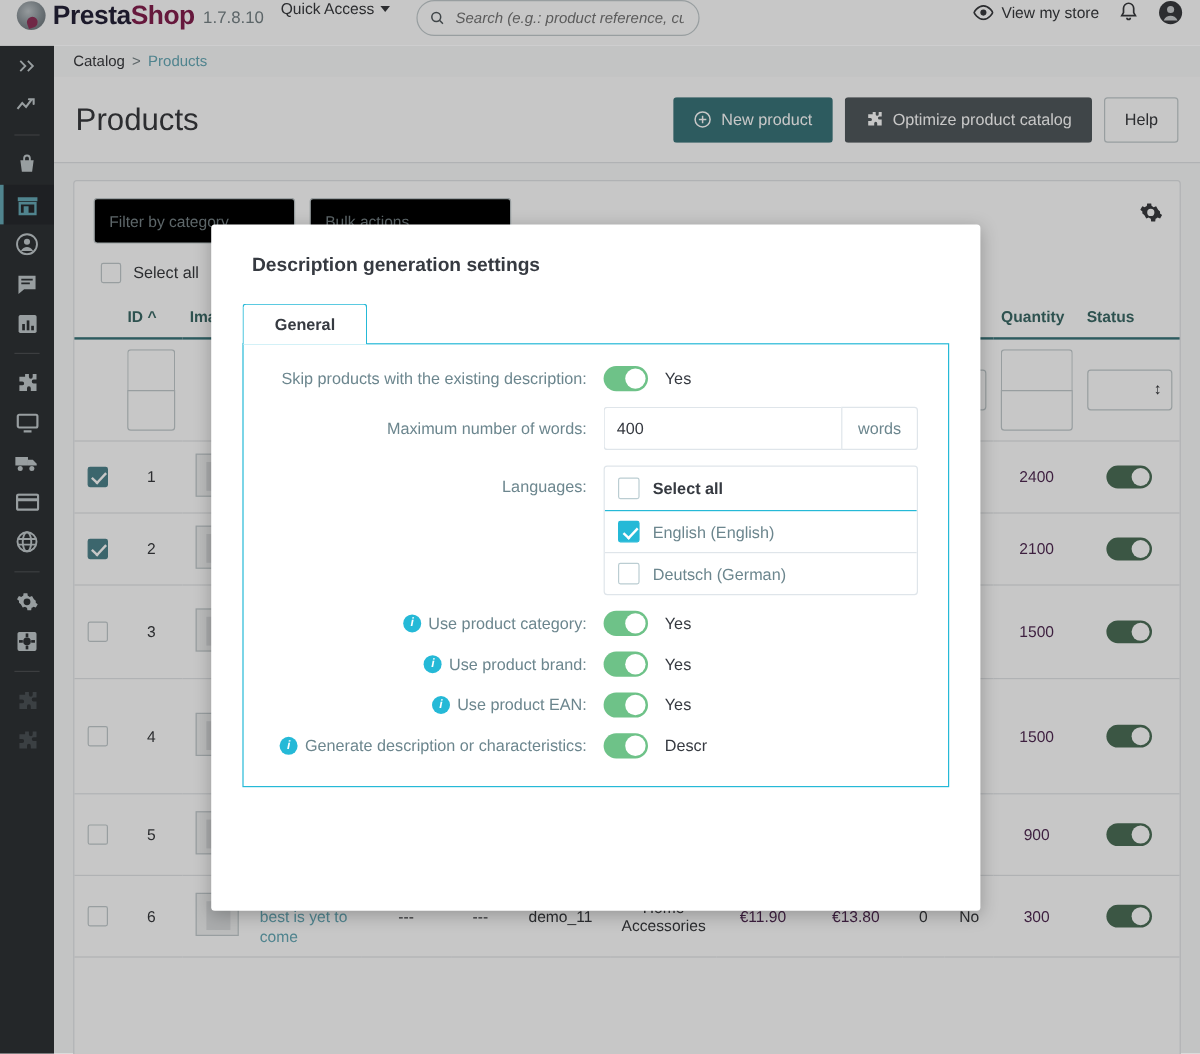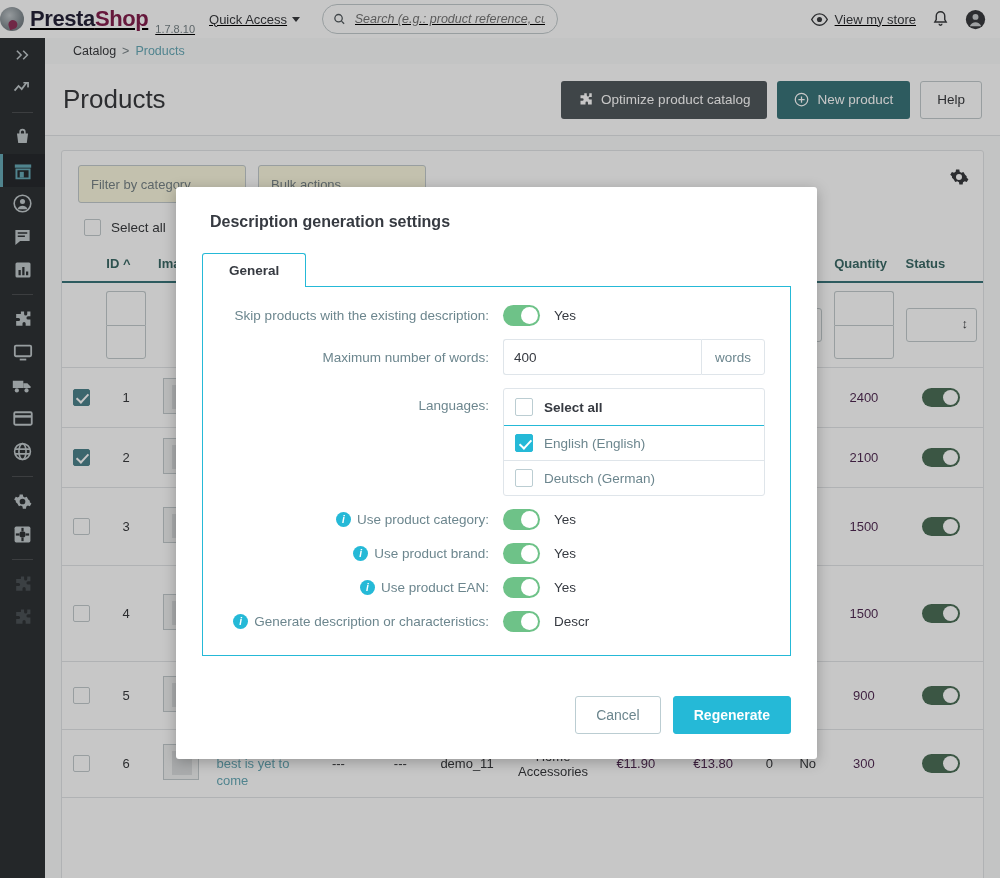--- a/index.html
+++ b/index.html
@@ -12,37 +12,37 @@
   }
 
   
   #page-root { position: absolute; inset: 0; }
 
   .dim { filter: grayscale(0.55) brightness(0.78); }
 
   
   .topbar {
     position: absolute; top: 0; left: 0; width: 1000px; height: 38px;
-    background: #fff; display: flex; align-items: center;
-    padding-left: 0; z-index: 5; text-decoration: underline;
+    background: #fff; display: flex; align-items: flex-start;
+    padding-left: 14px; z-index: 5;
   }
   .ps-logo { display: flex; align-items: center; gap: 6px; }
   .ps-mark {
     width: 24px; height: 24px; border-radius: 50%;
     background: radial-gradient(circle at 40% 35%, #b9c7cf 0%, #7d919d 55%, #5b6d78 100%);
     position: relative; overflow: hidden;
   }
   .ps-mark:after{
     content:""; position:absolute; left:50%; top:55%; width:9px;height:9px;
     background:#e6186e; border-radius:50% 50% 50% 0; transform:translate(-40%,0) rotate(-20deg);
   }
   .ps-word { font-size: 22px; font-weight: bold; letter-spacing: -0.4px; }
   .ps-word .a { color: #251f4f; }
   .ps-word .b { color: #df0067; }
-  .ps-ver { font-size: 11px; color: #6c868e; margin-left: 7px; margin-top: 20px; }
+  .ps-ver { font-size: 14px; color: #6c868e; margin-left: 7px; margin-top: 6px; }
   .quick-access {
     font-size: 13px; color: #363a41; margin-left: 14px; cursor: pointer;
     display:flex; align-items:center; gap:5px;
   }
   .caret-down {
     width:0;height:0;border-left:4px solid transparent;border-right:4px solid transparent;
     border-top:5px solid #363a41; display:inline-block;
   }
   .searchbox {
     margin-left: 22px; width: 236px; height: 30px; border: 1px solid #bbcdd2;
@@ -69,21 +69,21 @@
   }
   .nav-item.active { background: #232a31; }
   .nav-item.active:before {
     content: ""; position: absolute; left: 0; top: 0; bottom: 0; width: 3px; background: #25b9d7;
   }
   .nav-item.active svg { color: #25b9d7; }
   .nav-sep { height: 1px; background: #495057; margin: 8px 12px; }
 
   
   .content { position: absolute; top: 38px; left: 45px; width: 955px; height: 840px; background: #fafbfc; }
-  .breadcrumb { height: 26px; display: flex; align-items: center; padding-left: 28px; font-size: 12.5px; color: #363a41; background:#fafbfc;}
+  .breadcrumb { height: 26px; display: flex; align-items: center; padding-left: 16px; font-size: 12.5px; color: #363a41; background:#fafbfc;}
   .breadcrumb .sep { margin: 0 6px; color: #6c868e; }
   .breadcrumb .cur { color: #25b9d7; }
 
   .page-head {
     height: 72px; background: #fff; border-bottom: 1px solid #dfe5ea;
     display: flex; align-items: center; padding: 0 18px;
   }
   .page-title { font-size: 26px; color: #363a41; font-weight: normal; margin: 0; }
   .head-actions { margin-left: auto; display: flex; align-items: center; gap: 10px; }
   .btn {
@@ -96,21 +96,21 @@
   .btn-light { background: #fff; color: #363a41; border-color: #bbcdd2; }
 
   
   .panel {
     margin: 14px 16px 0 16px; background: #fff; border: 1px solid #dfe5ea; border-radius: 3px;
     position: relative; height: 760px;
   }
   .panel-filters { display: flex; align-items: center; gap: 12px; padding: 14px 16px 10px 16px; }
   .filter-btn {
     border: 1px solid #bbcdd2; border-radius: 3px; height: 38px; min-width: 168px;
-    display: flex; align-items: center; padding: 0 12px; font-size: 13px; color: #6c868e; background: #fef9c3;
+    display: flex; align-items: center; padding: 0 12px; font-size: 13px; color: #6c868e; background: #000000;
     cursor: pointer;
   }
   .gear-corner { position: absolute; right: 14px; top: 16px; cursor: pointer; color: #363a41; }
   .selectall-row { display: flex; align-items: center; gap: 10px; padding: 6px 16px 14px 22px; font-size: 13.5px; color: #363a41;}
 
   table.products { width: 100%; border-collapse: collapse; font-size: 13px; color: #363a41; }
   table.products th {
     font-size: 13px; color: #0f766e; font-weight: bold; padding: 6px 6px 10px 6px;
     text-align: left; border-bottom: 2px solid #00838f; white-space: nowrap;
   }
@@ -380,32 +380,32 @@
     <div class="content">
       <div class="breadcrumb">
         <span>Catalog</span>
         <span class="sep">&gt;</span>
         <span class="cur">Products</span>
       </div>
 
       <div class="page-head">
         <h1 class="page-title">Products</h1>
         <div class="head-actions">
-          <div class="btn btn-dark">
-            <svg width="15" height="15" viewBox="0 0 24 24" fill="#fff">
-                <path d="M10 2h4v3a2 2 0 1 0 4 0V2h4v6h-3a2 2 0 1 0 0 4h3v8h-6v-3a2 2 0 1 0-4 0v3H4v-6h3a2 2 0 1 0 0-4H4V5h6z"></path>
-              </svg>
-            <span>Optimize product catalog</span>
-          </div>
           <div class="btn btn-primary">
             <svg width="15" height="15" viewBox="0 0 24 24" fill="none" stroke="#fff" stroke-width="2">
                 <circle cx="12" cy="12" r="10"></circle>
                 <path d="M12 7v10M7 12h10"></path>
               </svg>
             <span>New product</span>
+          </div>
+          <div class="btn btn-dark">
+            <svg width="15" height="15" viewBox="0 0 24 24" fill="#fff">
+                <path d="M10 2h4v3a2 2 0 1 0 4 0V2h4v6h-3a2 2 0 1 0 0 4h3v8h-6v-3a2 2 0 1 0-4 0v3H4v-6h3a2 2 0 1 0 0-4H4V5h6z"></path>
+              </svg>
+            <span>Optimize product catalog</span>
           </div>
           <div class="btn btn-light">
             <span>Help</span>
           </div>
         </div>
       </div>
 
       <div class="panel">
         <div class="gear-corner">
           <svg width="20" height="20" viewBox="0 0 24 24" fill="#363a41">
@@ -673,19 +673,15 @@
         <div class="flabel">
           <span class="info-i">i</span>
           <span>Generate description or characteristics:</span>
         </div>
         <span class="tg-green"></span>
         <span class="tg-label">Descr</span>
       </div>
 
     </div>
 
-    <div class="modal-actions">
-      <button class="mbtn mbtn-cancel">Cancel</button>
-      <button class="mbtn mbtn-go">Regenerate</button>
-    </div>
   </div>
 
 </div>
 
 </body></html>

